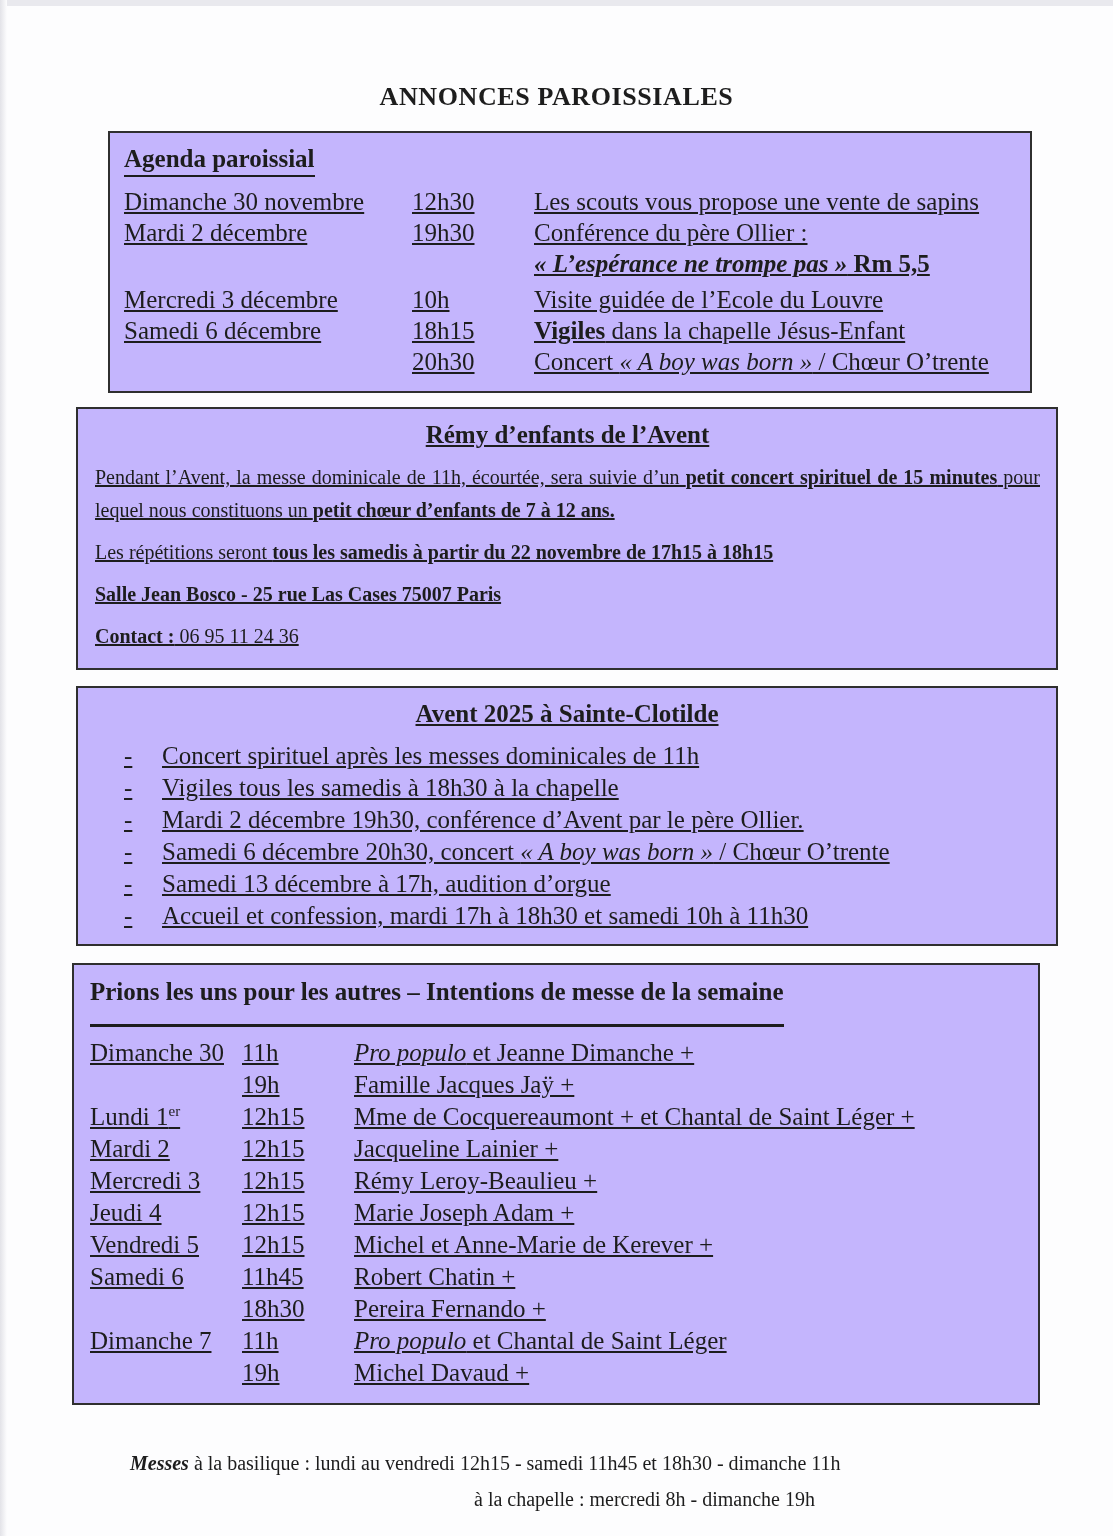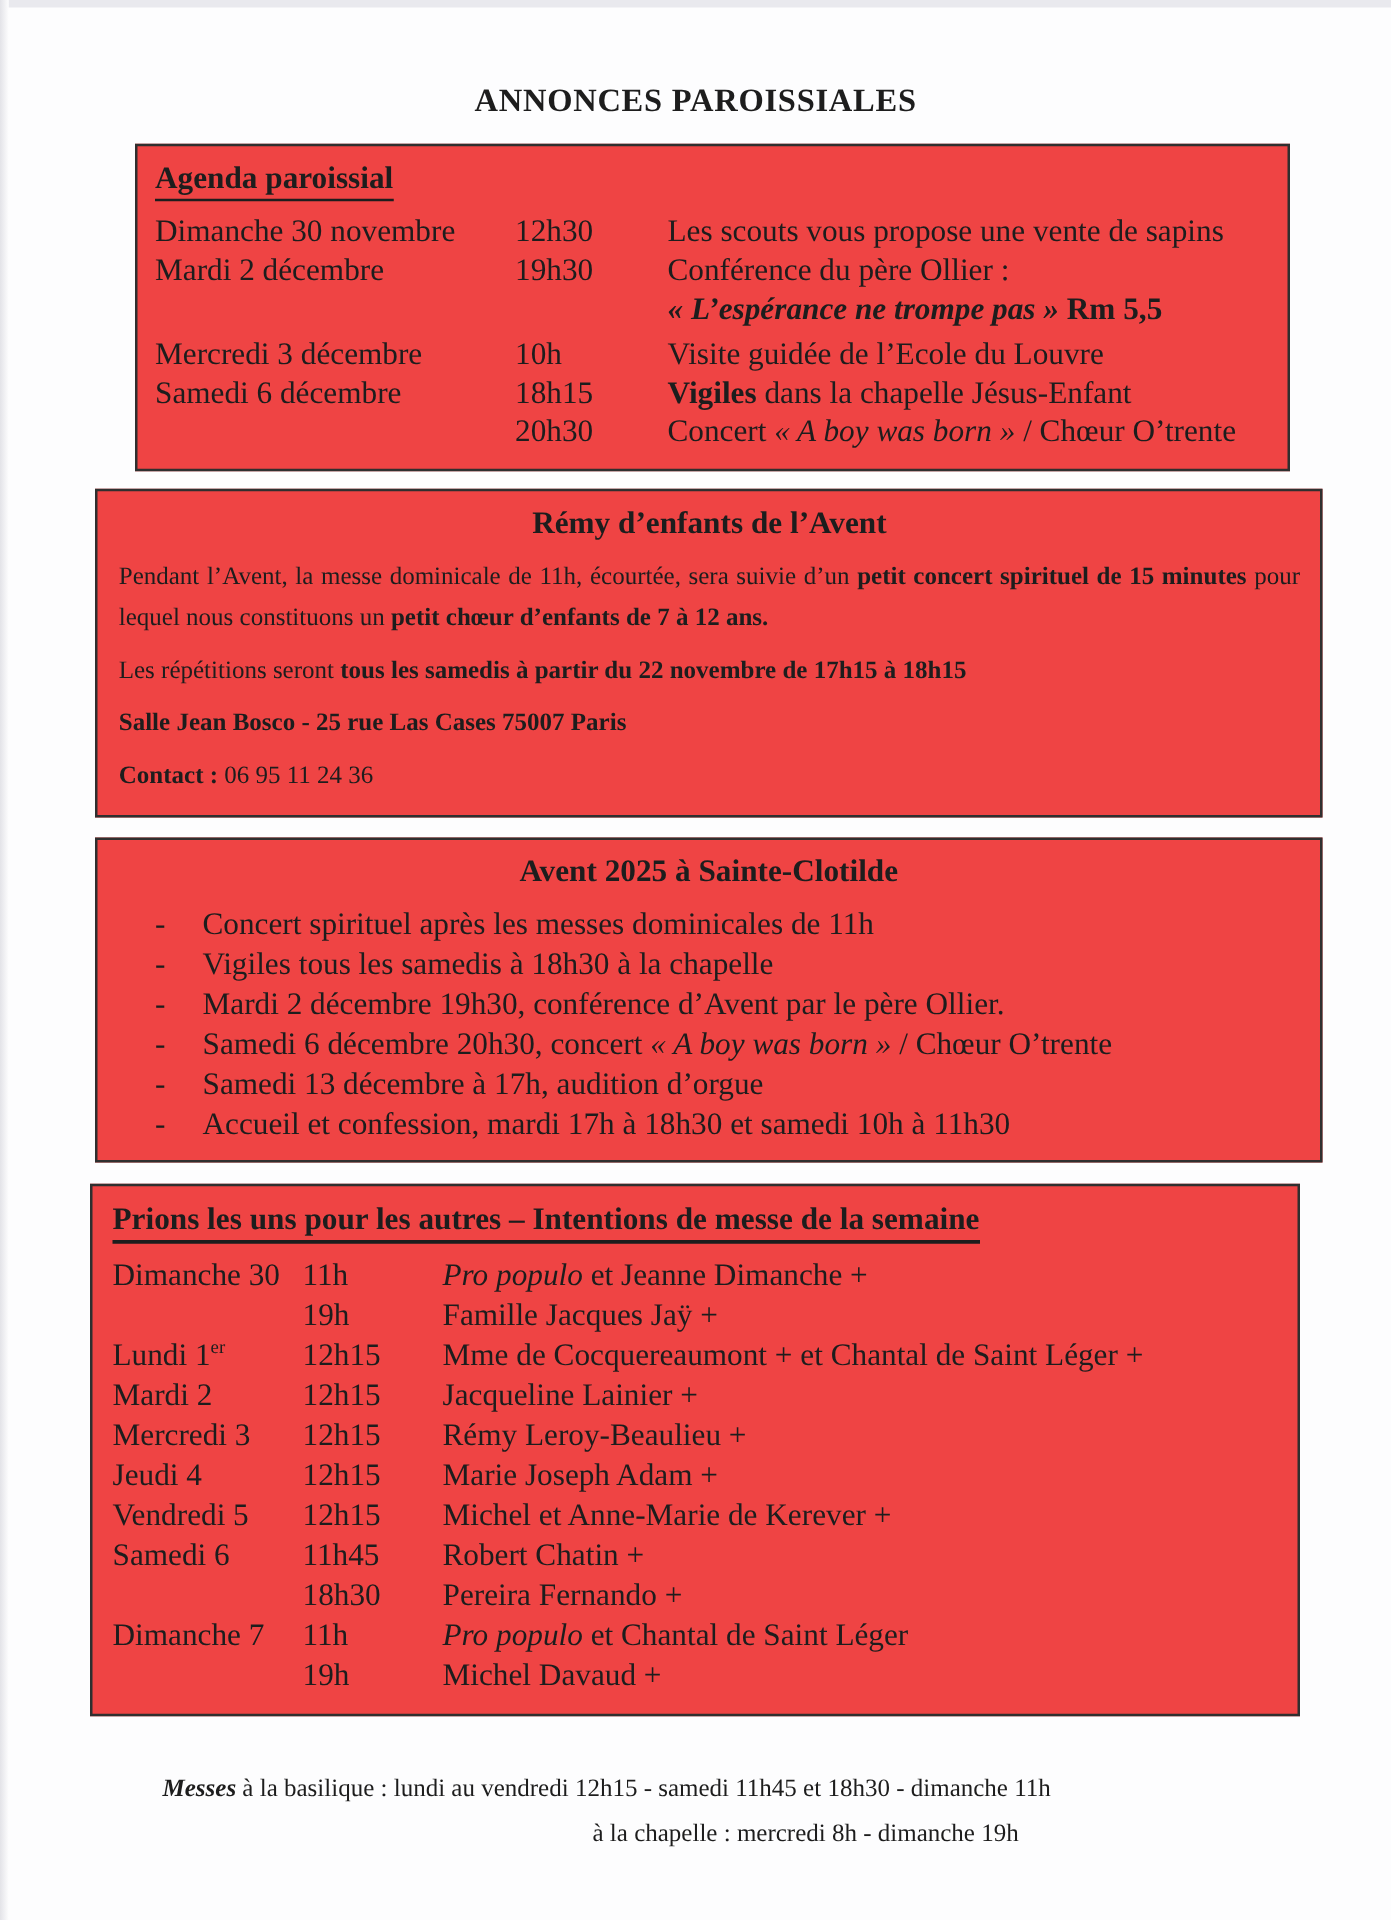--- a/index.html
+++ b/index.html
@@ -6,24 +6,24 @@
   body{
     width:1113px;height:1536px;overflow:hidden;
     background:#fdfdfe;
     font-family:"Liberation Serif","DejaVu Serif",serif;
     color:#1d1d1d;
     position:relative;
   }
   .top-band{height:6px;background:#e9e9ee;}
   .edge-left{position:absolute;left:0;top:0;width:7px;height:1536px;background:linear-gradient(90deg,#e3e3e8,#fdfdfe);}
   .page-title{
-    margin:0;padding-top:60px;text-align:center;
+    margin:16px;padding-top:60px;text-align:center;
     font-size:26px;font-weight:bold;letter-spacing:.6px;
   }
-  .box{border:2px solid #2f2f2f;box-sizing:border-box;background:#ef4444;}
+  .box{border:2px solid #2f2f2f;box-sizing:border-box;background:#c4b5fd;text-decoration:underline;}
   .b{font-weight:bold;}
   .i{font-style:italic;}
   .bi{font-weight:bold;font-style:italic;}
   sup{font-size:15px;line-height:0;vertical-align:super;}
 
   
   .box-agenda{margin:19px 81px 0 108px;padding:12px 12px 14px 14px;}
   .agenda-title{
     display:inline-block;font-size:25px;font-weight:bold;
     border-bottom:2.5px solid #1d1d1d;padding-bottom:2px;margin:0 0 9px 0;
@@ -38,21 +38,21 @@
   .cp.just{text-align:justify;}
 
   
   .box-advent{margin:16px 55px 0 76px;padding:12px 16px 12px 16px;}
   .aitem{display:grid;grid-template-columns:38px 1fr;padding-left:30px;font-size:25px;line-height:32px;}
 
   
   .box-intentions{margin:17px 73px 0 72px;padding:13px 14px 14px 16px;}
   .int-title{
     display:inline-block;font-size:25px;font-weight:bold;
-    border-bottom:3px solid #1d1d1d;padding-bottom:2px;margin:0 0 10px 0;
+    border-bottom:3px solid #1d1d1d;padding-bottom:18px;margin:0 0 10px 0;
   }
   .irow{display:grid;grid-template-columns:152px 112px 1fr;font-size:25px;line-height:32px;}
 
   
   .footer{margin:40px 40px 0 130px;font-size:20px;line-height:36px;}
   .fline2{padding-left:86px;text-align:center;}
 </style>
 </head>
 <body>
 

